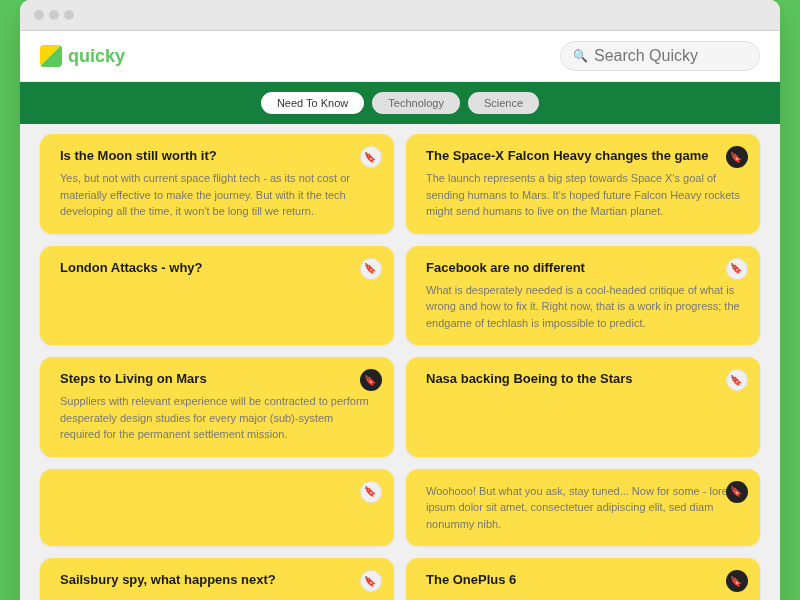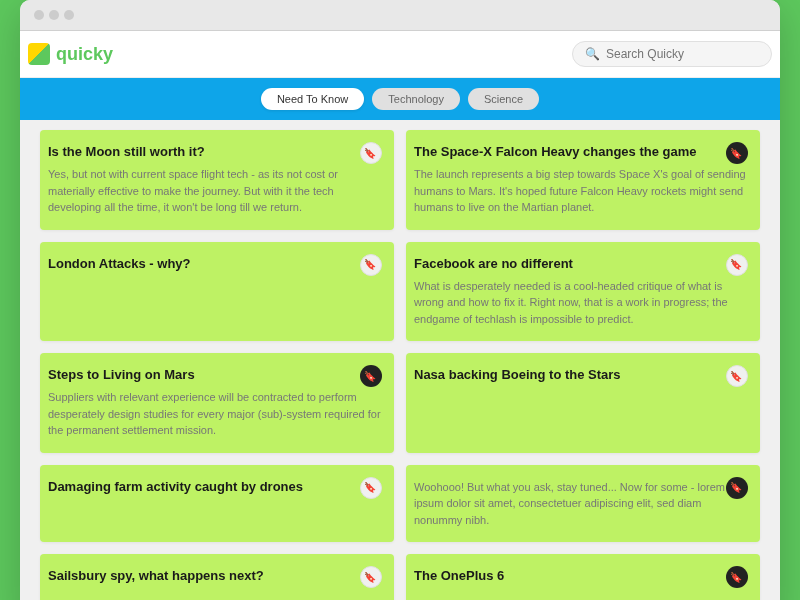--- a/index.html
+++ b/index.html
@@ -27,21 +27,21 @@
       border-bottom: 1px solid #d0d0d0;
     }
     .browser-dots {
       display: flex; gap: 5px;
     }
     .browser-dot {
       width: 10px; height: 10px; border-radius: 50%; background: #ccc;
     }
     .nav-bar {
       background: #fff;
-      padding: 10px 8px;
+      padding: 10px 20px;
       display: flex;
       align-items: center;
       justify-content: space-between;
       border-bottom: 1px solid #eee;
       gap: 48px;
     }
     .logo {
       display: flex;
       align-items: center;
       gap: 6px;
@@ -66,34 +66,34 @@
       border: 1px solid #e0e0e0;
       border-radius: 20px;
       padding: 5px 12px;
       width: 200px;
       gap: 6px;
     }
     .search-bar input {
       border: none;
       background: transparent;
       outline: none;
-      font-size: 12px;
+      font-size: 16px;
       color: #0f172a;
       width: 100%;
     }
     .search-icon-svg {
       color: #999;
       font-size: 12px;
     }
     .tabs-row {
       display: flex;
       justify-content: center;
       gap: 8px;
       padding: 10px 0;
-      background: #0ea5e9;
+      background: #15803d;
     }
     .tab {
       padding: 5px 16px;
       border-radius: 15px;
       font-size: 11px;
       font-weight: 500;
       cursor: pointer;
       background: #e0e0e0;
       color: #666;
       border: none;
@@ -104,23 +104,23 @@
       box-shadow: 0 1px 3px rgba(0,0,0,0.1);
     }
     .content-area {
       padding: 10px 20px 20px;
       background: #f0f0f0;
       display: grid;
       grid-template-columns: 1fr 1fr;
       gap: 12px;
     }
     .card {
-      background: #bef264;
-      border-radius: 4px;
-      padding: 14px 8px;
+      background: #fde047;
+      border-radius: 12px;
+      padding: 14px 20px;
       position: relative;
       box-shadow: 0 1px 3px rgba(0,0,0,0.06);
     }
     .card-title {
       font-size: 13px;
       font-weight: 600;
       color: #1a1a1a;
       margin-bottom: 7px;
       padding-right: 24px;
     }
@@ -220,21 +220,20 @@
           <span class="badge-icon">🔖</span>
         </div>
       </div>
       <div class="card">
         <div class="card-title">Nasa backing Boeing to the Stars</div>
         <div class="card-badge badge-light">
           <span class="badge-icon">🔖</span>
         </div>
       </div>
       <div class="card">
-        <div class="card-title">Damaging farm activity caught by drones</div>
         <div class="card-badge badge-light">
           <span class="badge-icon">🔖</span>
         </div>
       </div>
       <div class="card">
         <div class="card-body">Woohooo! But what you ask, stay tuned... Now for some - lorem ipsum dolor sit amet, consectetuer adipiscing elit, sed diam nonummy nibh.</div>
         <div class="card-badge badge-dark">
           <span class="badge-icon">🔖</span>
         </div>
       </div>

